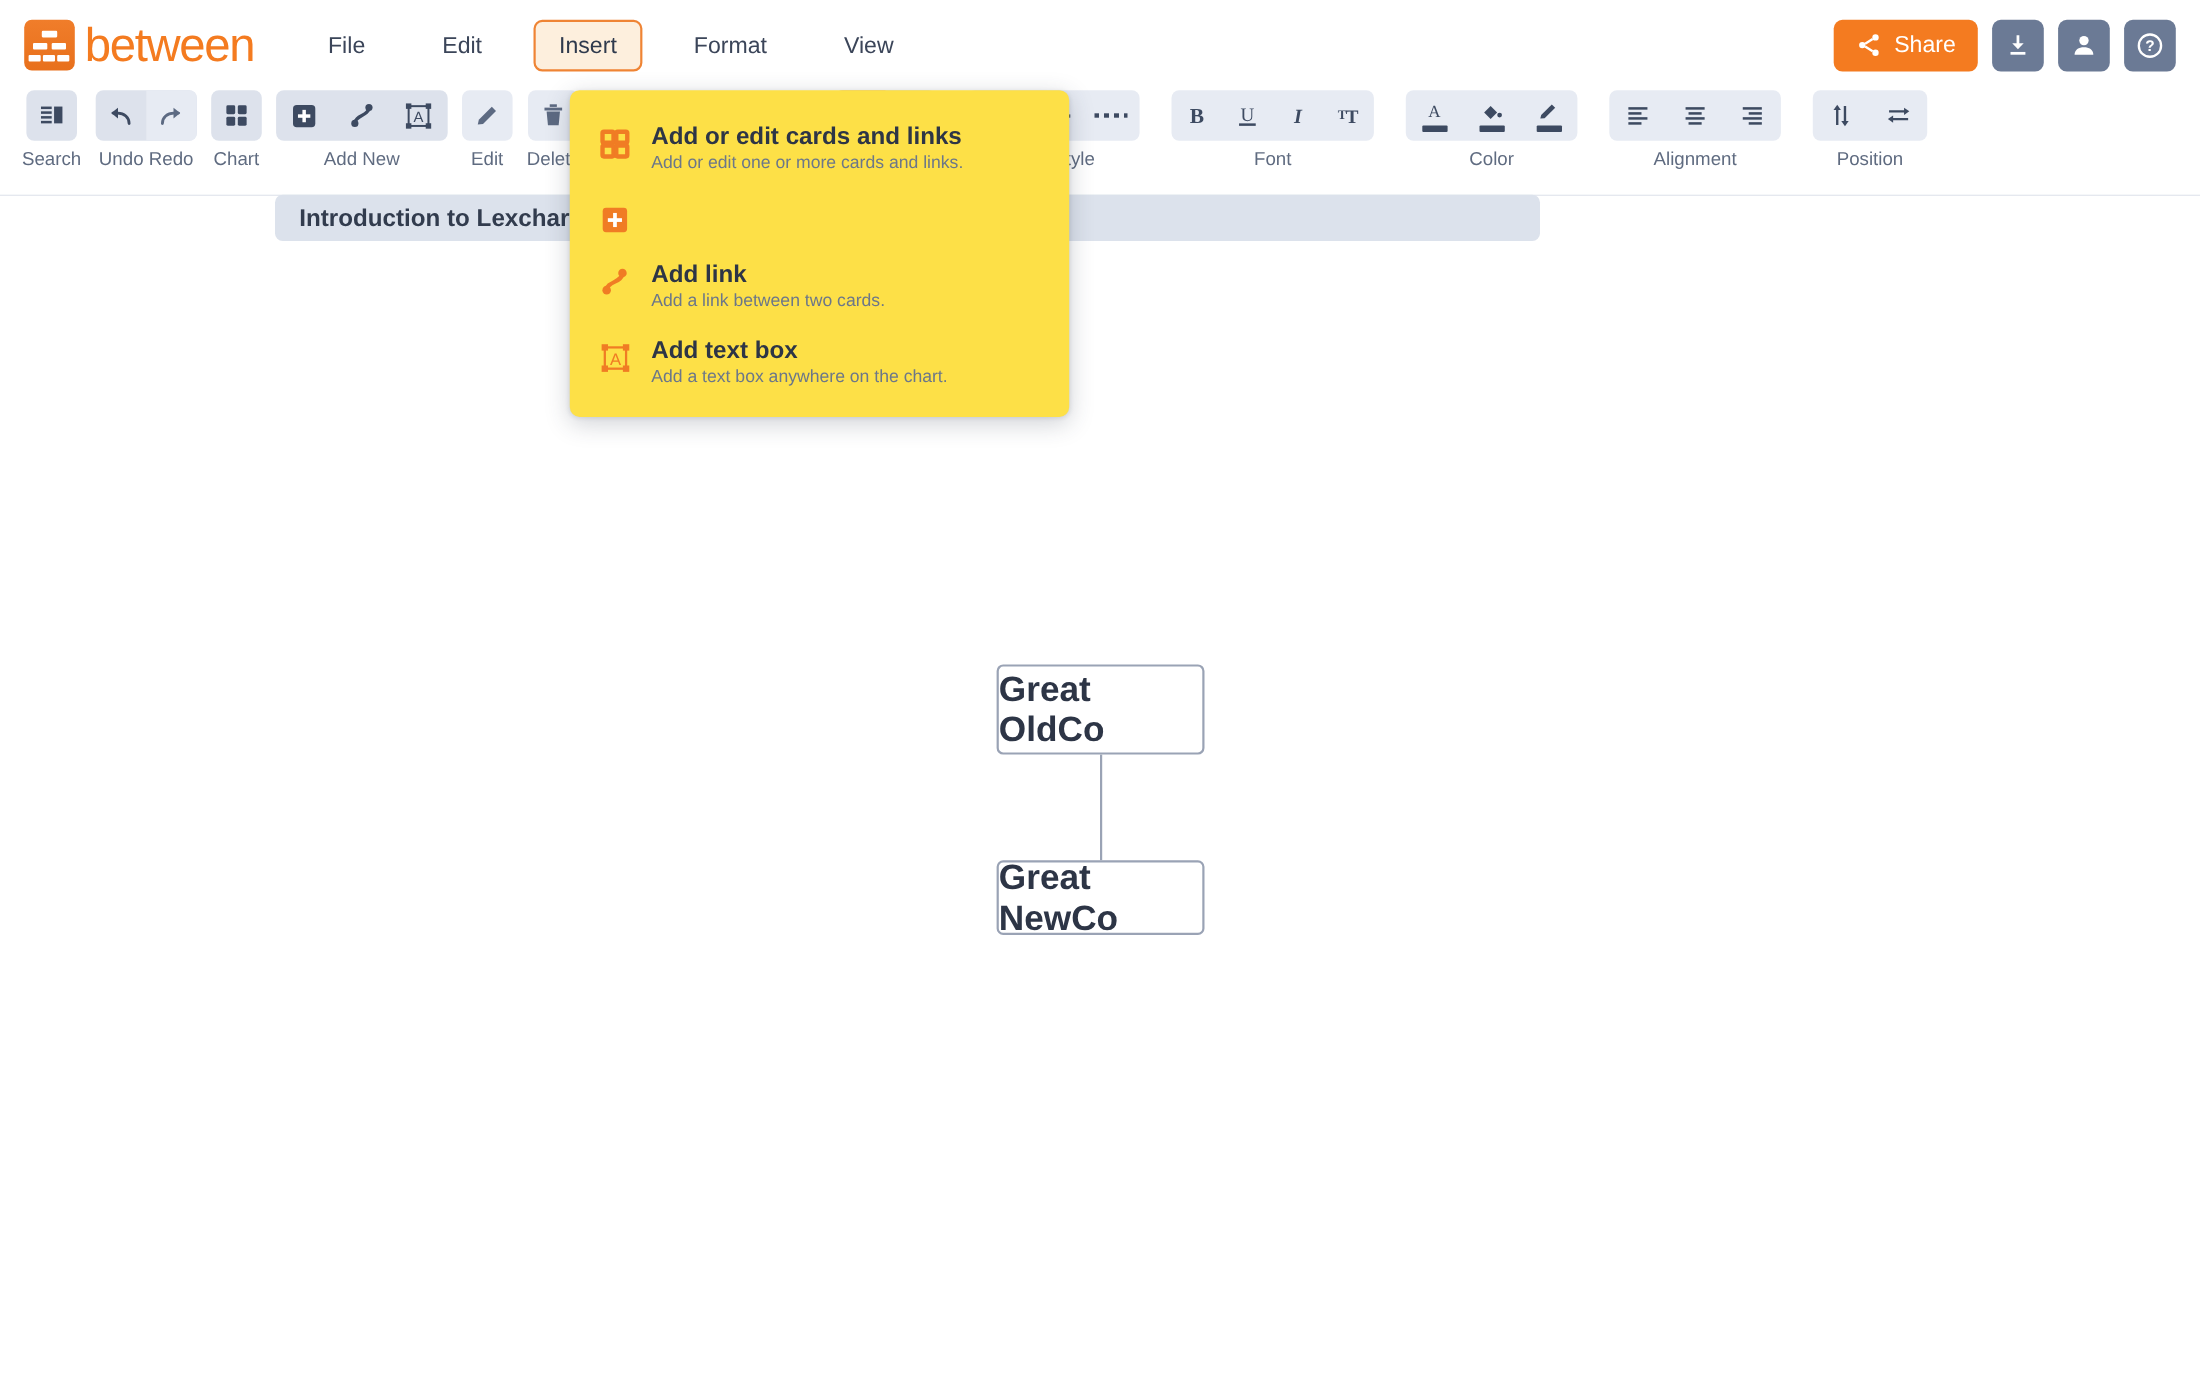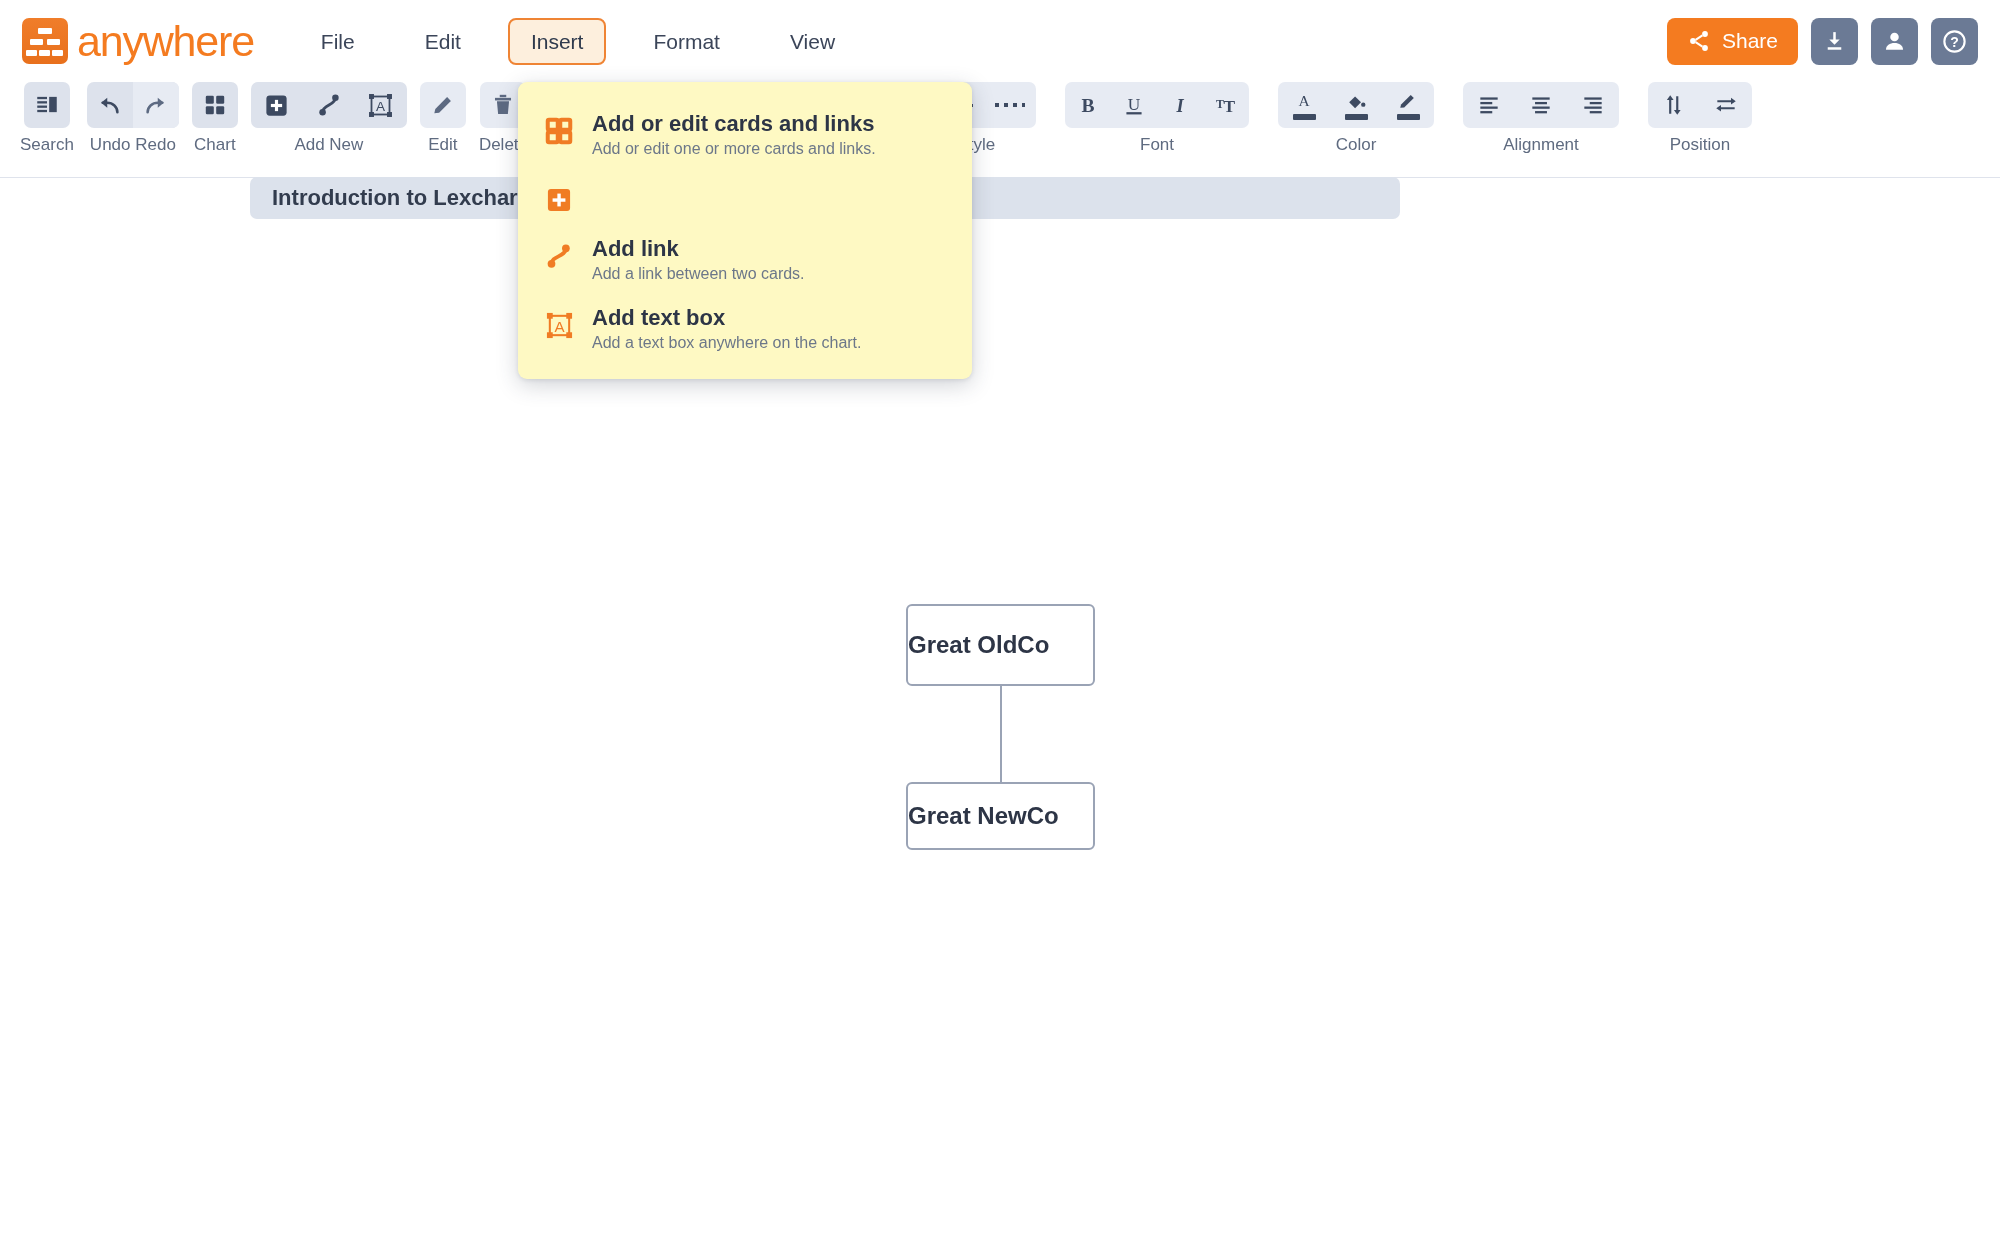--- a/index.html
+++ b/index.html
@@ -99,34 +99,34 @@
 
   .banner {
     position: absolute; left: 250px; top: 177px; width: 1150px; height: 42px;
     background: #dce2ec; border-radius: 7px; display: flex; align-items: center;
     padding-left: 22px; font-size: 22px; font-weight: bold; color: #323c4e;
   }
 
   
   .card {
     position: absolute; background: #fff; border: 2px solid #9aa3b5;
-    border-radius: 6px; display: flex; align-items: center; justify-content: flex-start;
-    font-size: 24px; font-weight: bold; color: #2d3546; cursor: pointer;
+    border-radius: 6px; display: flex; align-items: center; justify-content: flex-end;
+    font-size: 32px; font-weight: bold; color: #2d3546; cursor: pointer;
   }
   #card-old  { left: 906px; top: 604px; width: 189px; height: 82px; }
   #card-new  { left: 906px; top: 782px; width: 189px; height: 68px; }
   .connector {
     position: absolute; left: 1000px; top: 686px; width: 2px; height: 96px;
     background: #9aa3b5;
   }
 
   
   .dropdown {
     position: absolute; left: 518px; top: 82px; width: 454px;
-    background: #fef9c3; border-radius: 9px;
+    background: #fde047; border-radius: 9px;
     box-shadow: 0 6px 22px rgba(45,55,75,.22), 0 1px 4px rgba(45,55,75,.12);
     padding: 18px 0 16px 0; z-index: 50;
   }
   .dd-item {
     display: flex; align-items: flex-start; gap: 18px;
     padding: 10px 22px 10px 26px; cursor: pointer;
   }
   .dd-icon { width: 30px; min-width: 30px; height: 30px; margin-top: 6px;
              display: flex; align-items: center; justify-content: center; }
   .dd-title { font-size: 22px; font-weight: bold; color: #2d3546; line-height: 1.25; }
@@ -140,21 +140,21 @@
   <div class="header">
     <div class="logo-wrap">
       <div class="logo-mark">
         <i class="lm1"></i>
           <i class="lm2"></i>
           <i class="lm3"></i>
         <i class="lm4"></i>
           <i class="lm5"></i>
           <i class="lm6"></i>
       </div>
-      <div class="logo-text">anywhere</div>
+      <div class="logo-text">between</div>
     </div>
 
     <div class="menubar">
       <div class="menu-item">File</div>
       <div class="menu-item">Edit</div>
       <div class="menu-item active">Insert</div>
       <div class="menu-item">Format</div>
       <div class="menu-item">View</div>
     </div>
 

